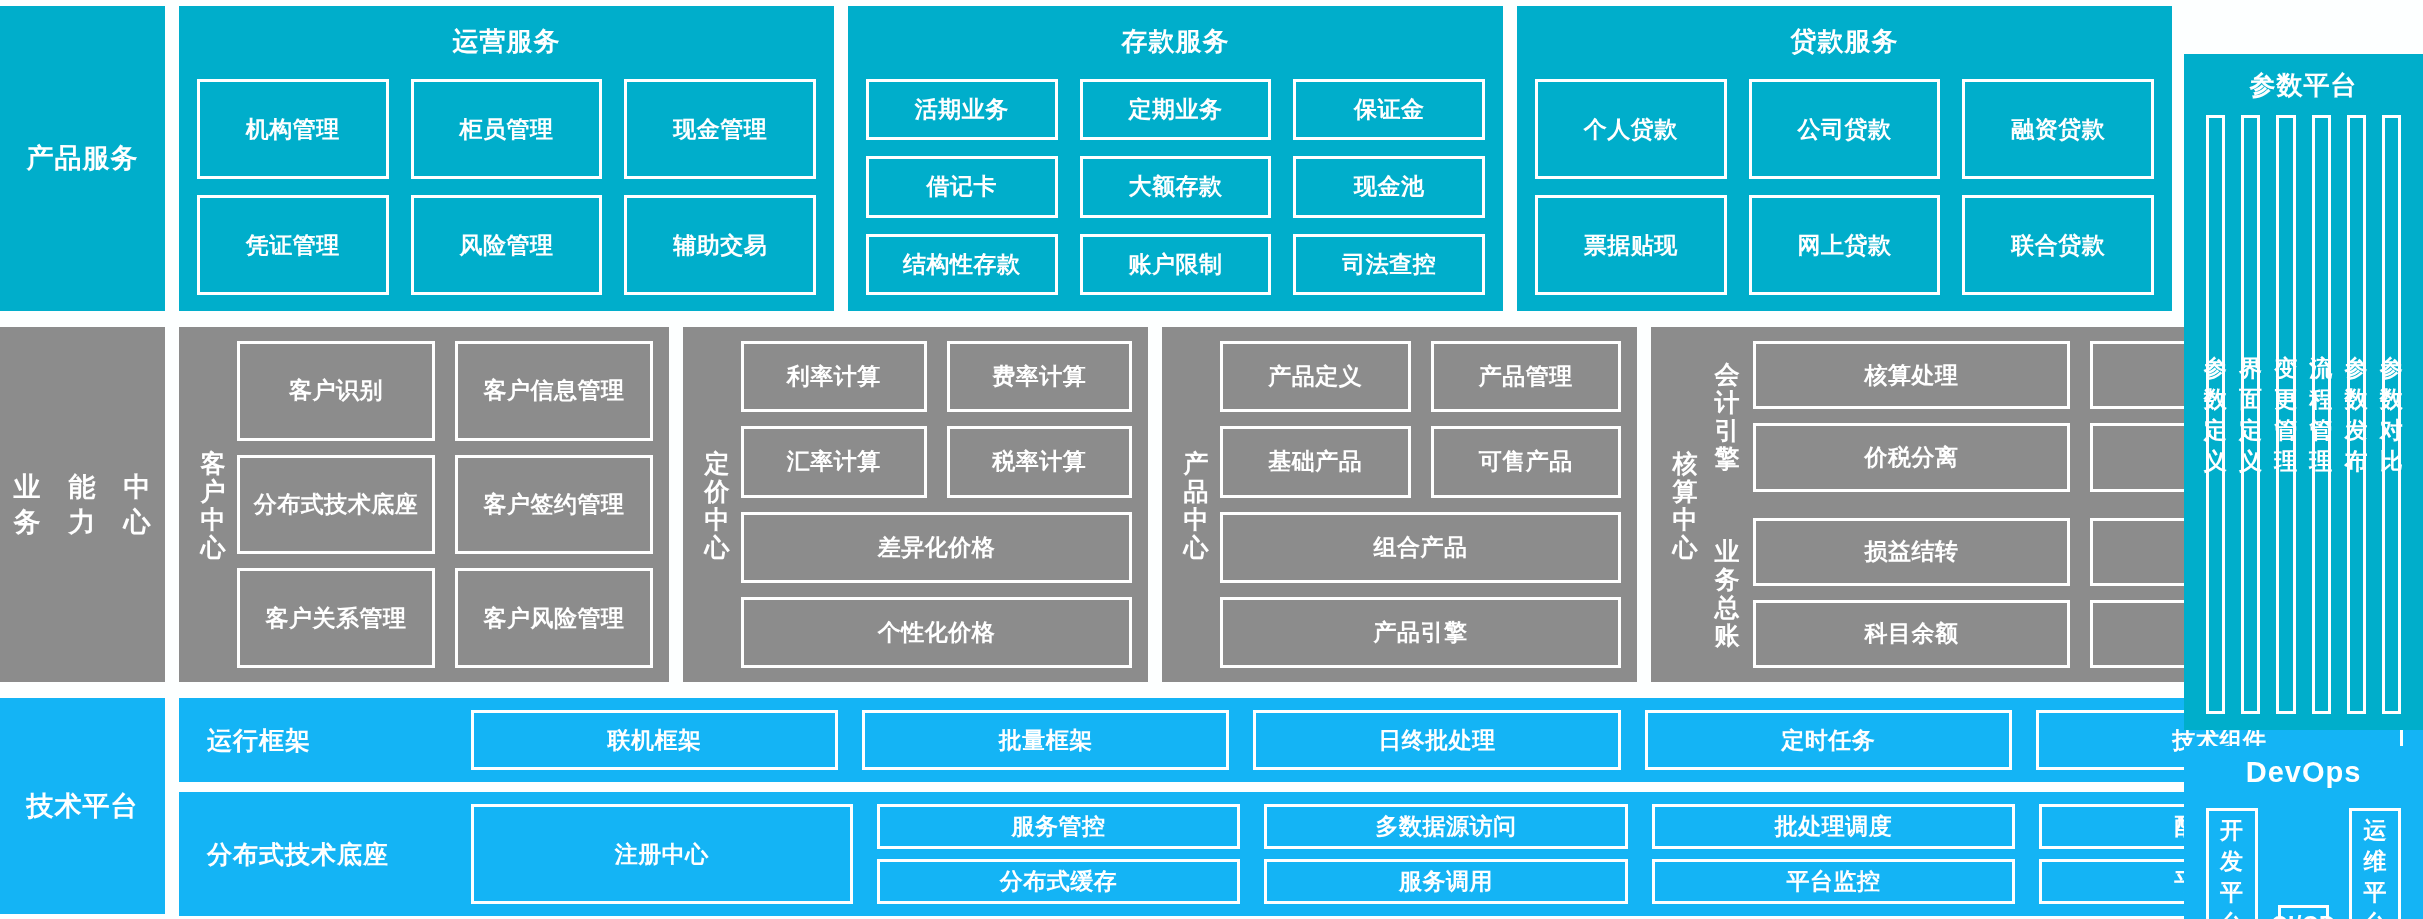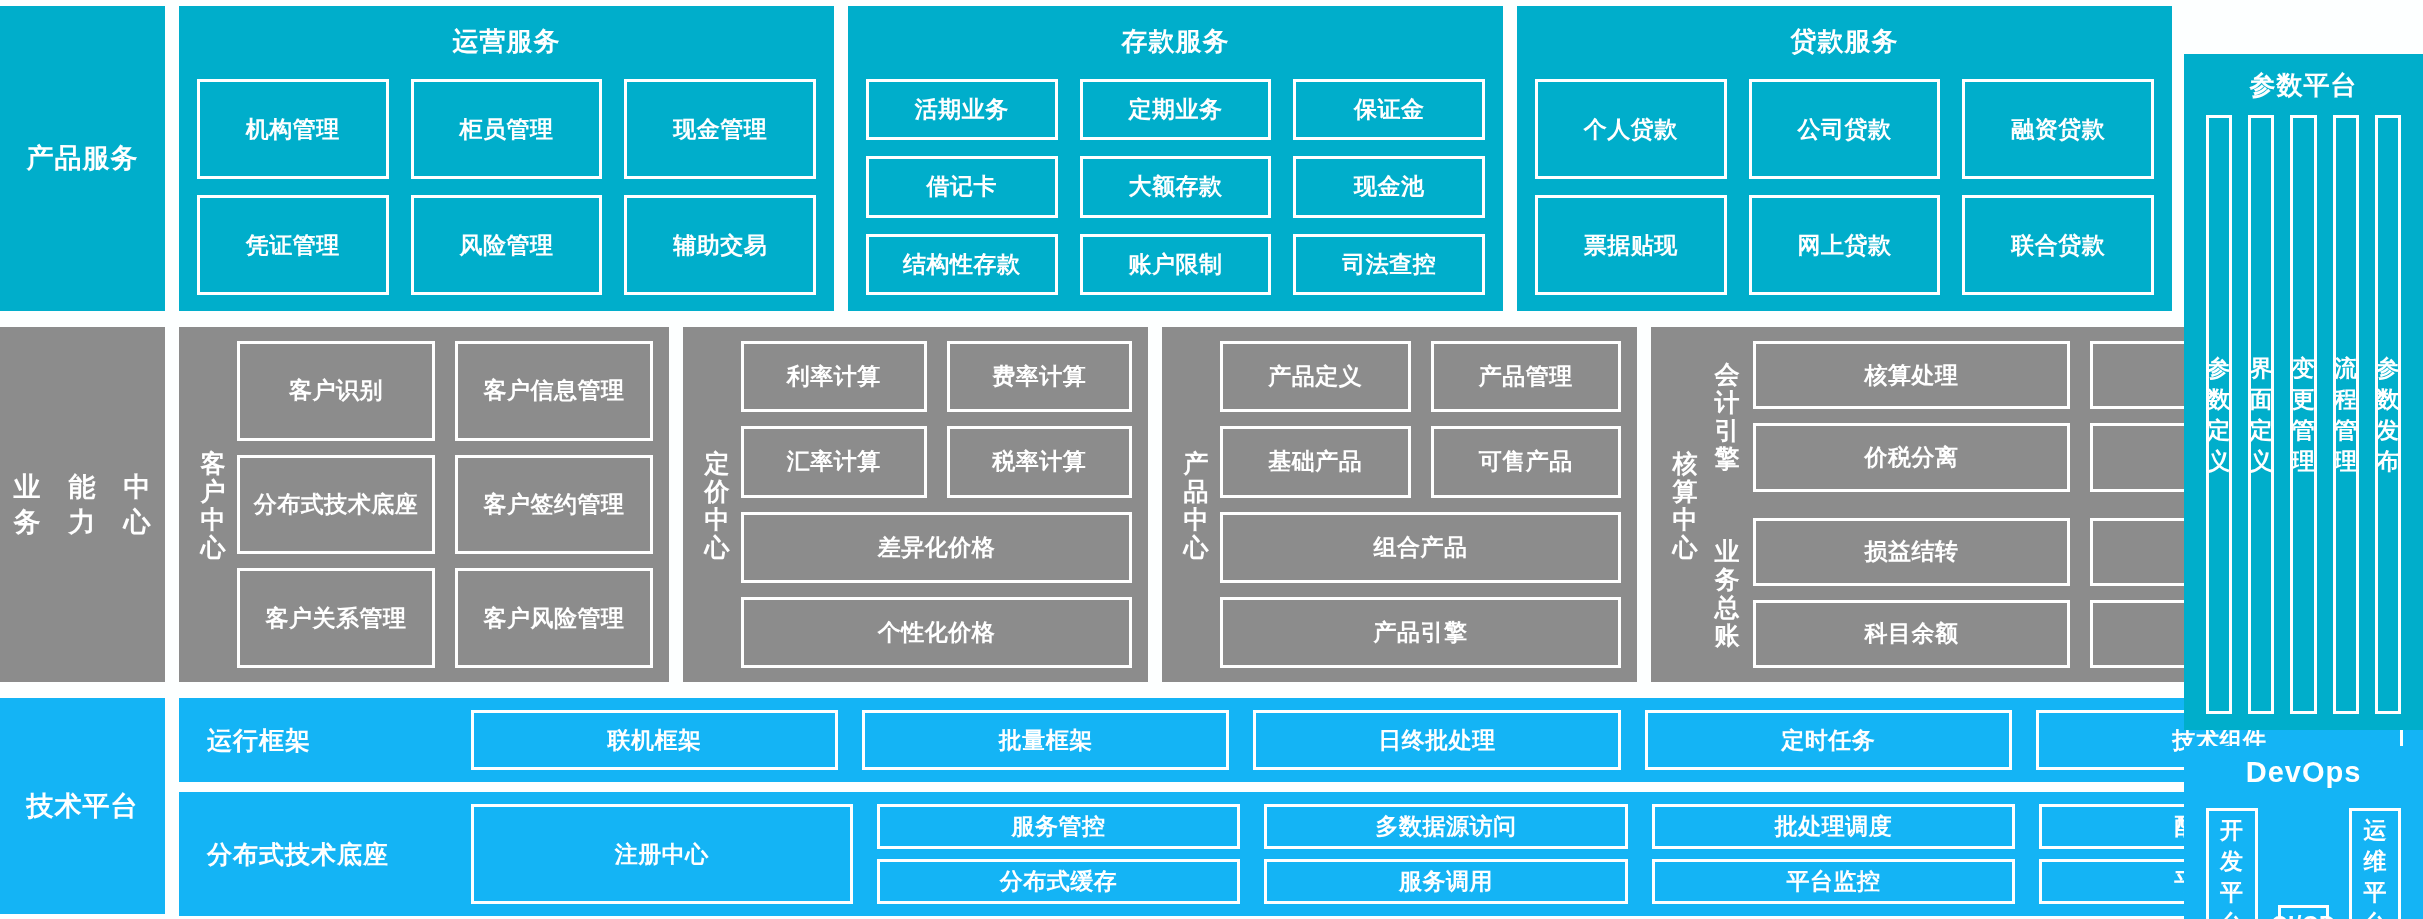--- a/index.html
+++ b/index.html
@@ -355,20 +355,21 @@
   </div>
 
   <div class="side-col teal" id="col-param">
     <div class="side-title">参数平台</div>
     <div class="side-items">
       <div class="cell">参数定义</div>
       <div class="cell">界面定义</div>
       <div class="cell">变更管理</div>
       <div class="cell">流程管理</div>
       <div class="cell">参数发布</div>
+      <div class="cell">参数对比</div>
     </div>
   </div>
 
   <div class="side-col bright" id="col-devops">
     <div class="side-title">DevOps</div>
     <div class="side-items">
       <div class="cell">开发平台</div>
       <div class="cell">CI/CD</div>
       <div class="cell">运维平台</div>
     </div>

